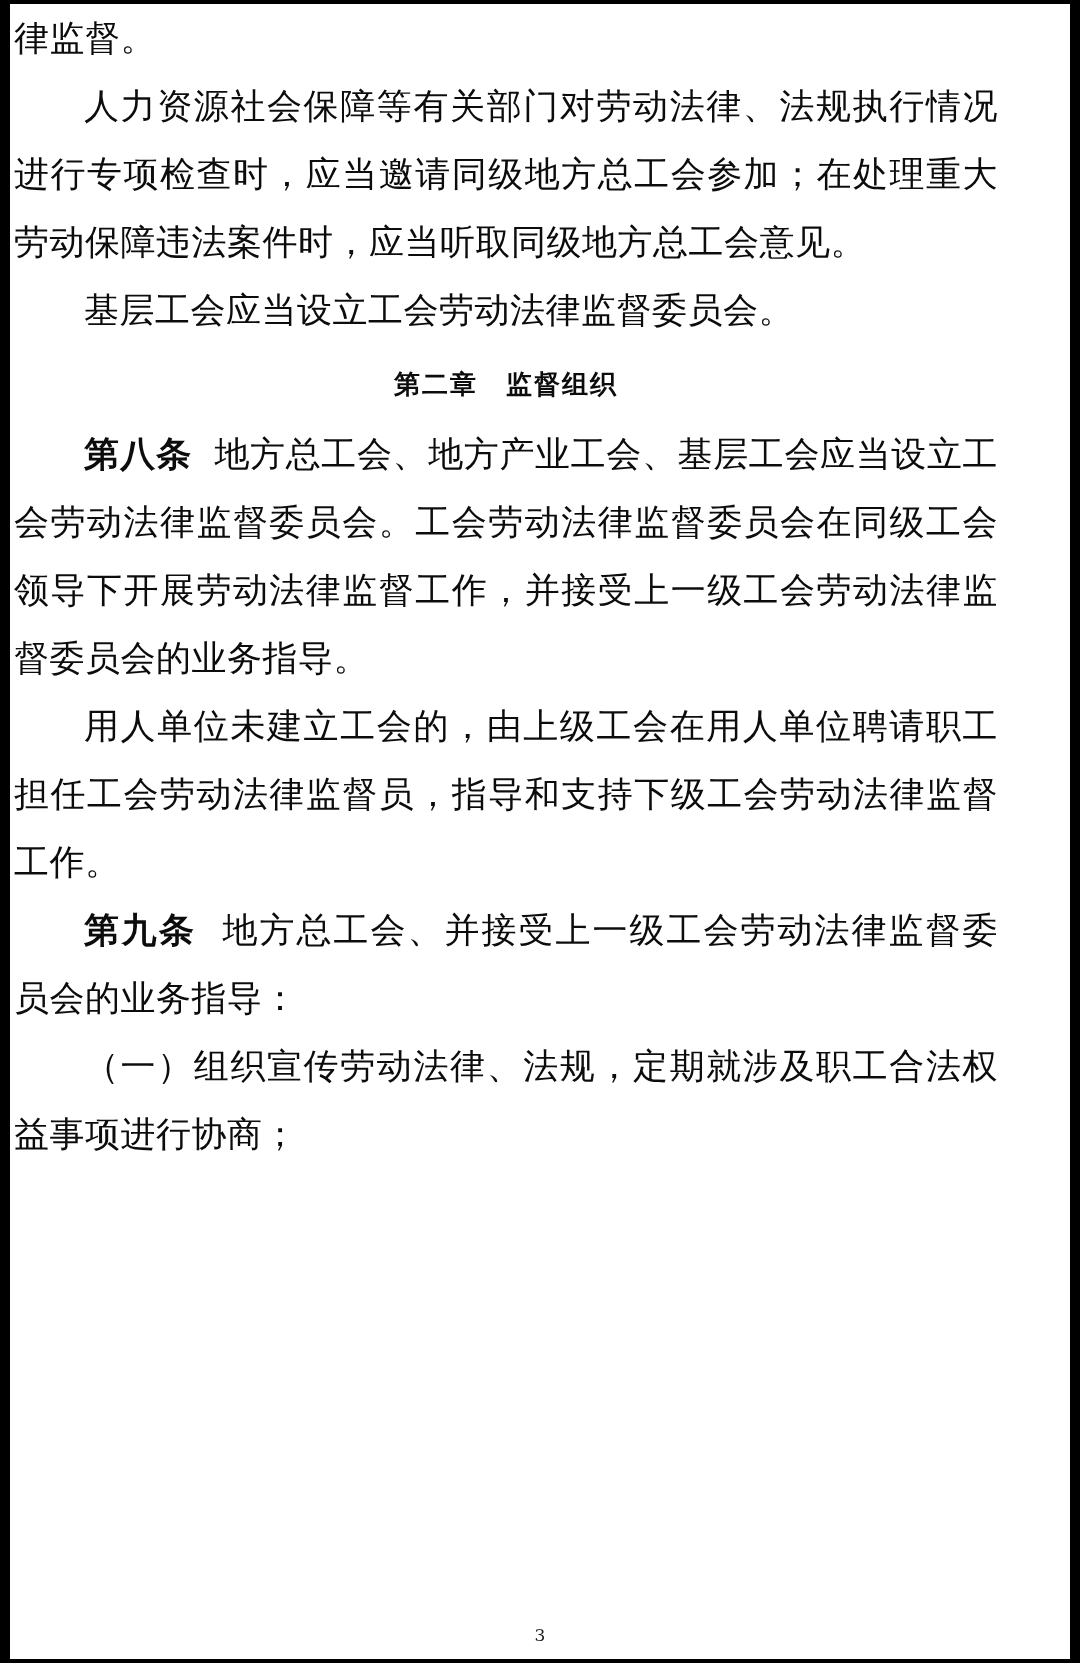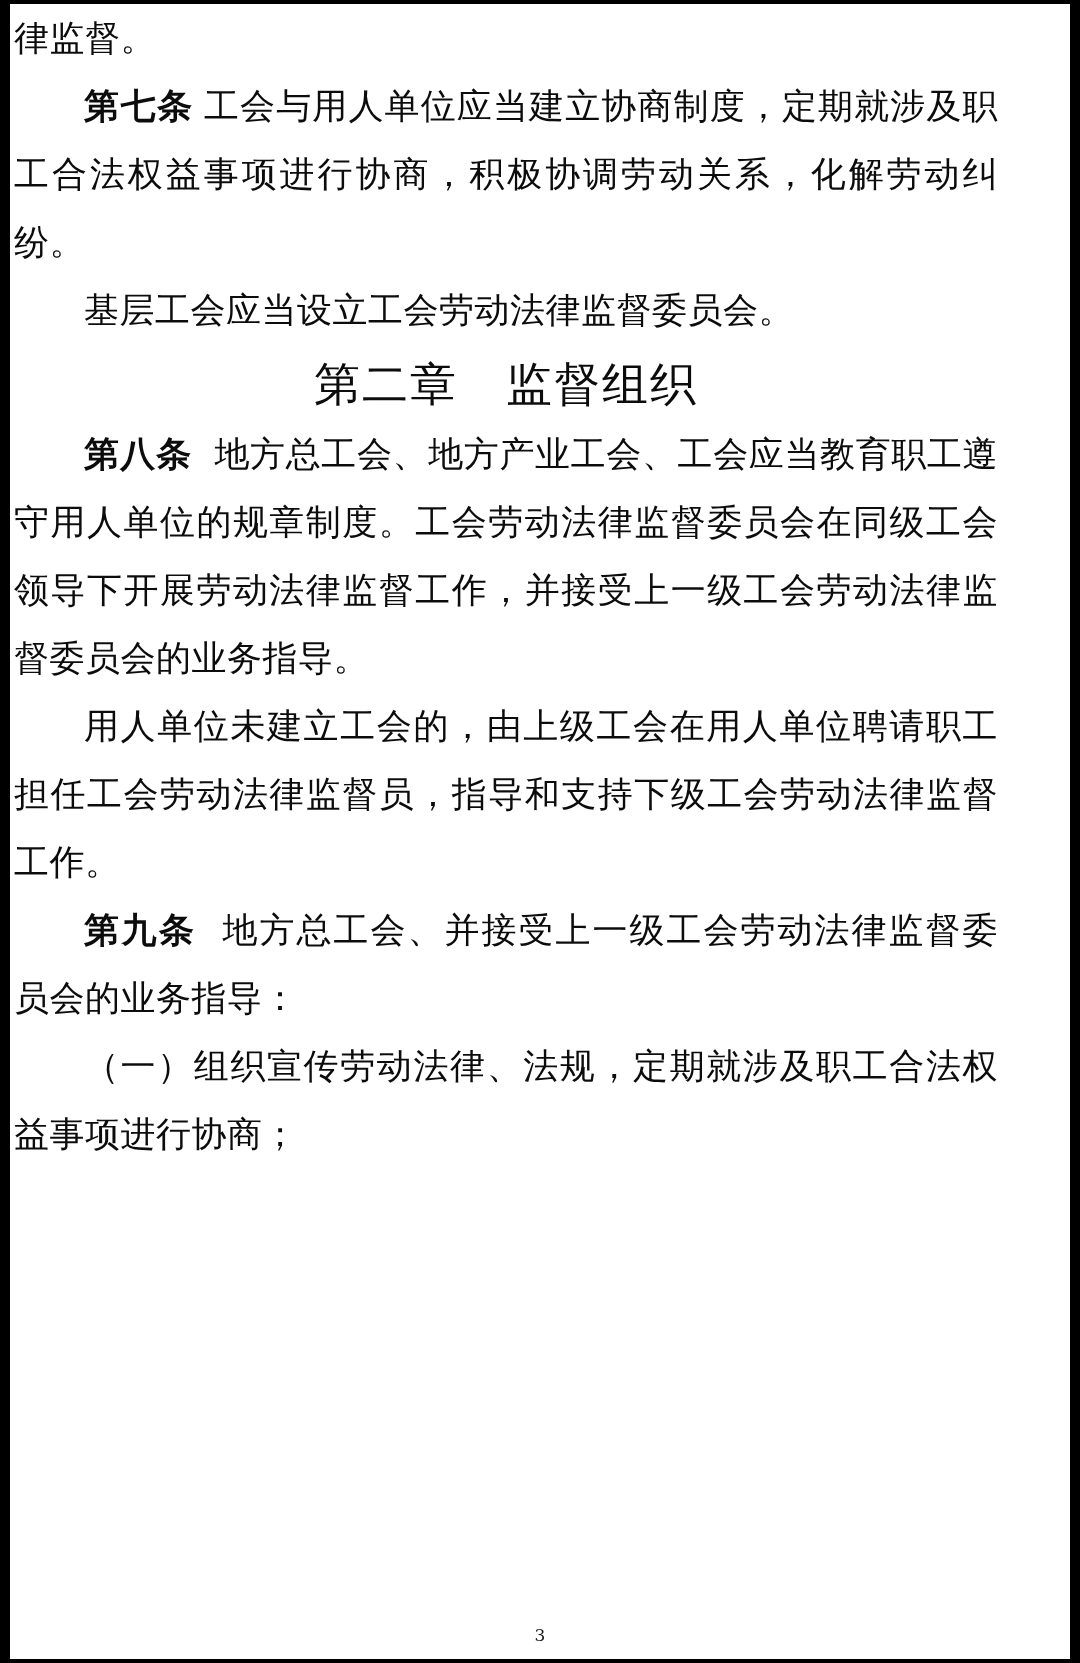--- a/index.html
+++ b/index.html
@@ -45,23 +45,23 @@
   }
   p.noindent {
     text-indent: 0;
   }
   .artnum {
     font-weight: 700;
     letter-spacing: 1px;
   }
   h2.chapter {
     margin: 6px 0 2px 0;
-    font-size: 46px;
+    font-size: 26px;
     line-height: 68px;
-    font-weight: 400;
+    font-weight: 700;
     text-align: center;
     letter-spacing: 2px;
   }
   .pagenum {
     position: absolute;
     left: 0;
     right: 0;
     bottom: 14px;
     text-align: center;
     font-size: 17px;
@@ -70,29 +70,29 @@
   }
 </style>
 </head>
 <body>
 
 <div class="page">
   <div class="content">
 
     <p class="noindent">律监督。</p>
 
+    <p class="indent">人力资源社会保障等有关部门对劳动法律、法规执行情况进行专项检查时，应当邀请同级地方总工会参加；在处理重大劳动保障违法案件时，应当听取同级地方总工会意见。</p>
 
-    <p class="indent"><span class="artnum" style="margin-right: 10px;">第七条</span><span>工会与用人单位应当建立协商制度，定期就涉及职工合法权益事项进行协商，积极协调劳动关系，化解劳动纠纷。</span></p>
 
 
     <p class="indent">基层工会应当设立工会劳动法律监督委员会。</p>
 
     <h2 class="chapter">第二章　监督组织</h2>
 
-    <p class="indent"><span class="artnum" style="margin-right: 22px;">第八条</span><span>地方总工会、地方产业工会、工会应当教育职工遵守用人单位的规章制度。工会劳动法律监督委员会在同级工会领导下开展劳动法律监督工作，并接受上一级工会劳动法律监督委员会的业务指导。</span></p>
+    <p class="indent"><span class="artnum" style="margin-right: 22px;">第八条</span><span>地方总工会、地方产业工会、基层工会应当设立工会劳动法律监督委员会。工会劳动法律监督委员会在同级工会领导下开展劳动法律监督工作，并接受上一级工会劳动法律监督委员会的业务指导。</span></p>
 
     <p class="indent">用人单位未建立工会的，由上级工会在用人单位聘请职工担任工会劳动法律监督员，指导和支持下级工会劳动法律监督工作。</p>
 
     <p class="indent"><span class="artnum" style="margin-right: 26px;">第九条</span><span>地方总工会、并接受上一级工会劳动法律监督委员会的业务指导：</span></p>
 
     <p class="indent">（一）组织宣传劳动法律、法规，定期就涉及职工合法权益事项进行协商；</p>
 
   </div>
 
   <div class="pagenum">3</div>

